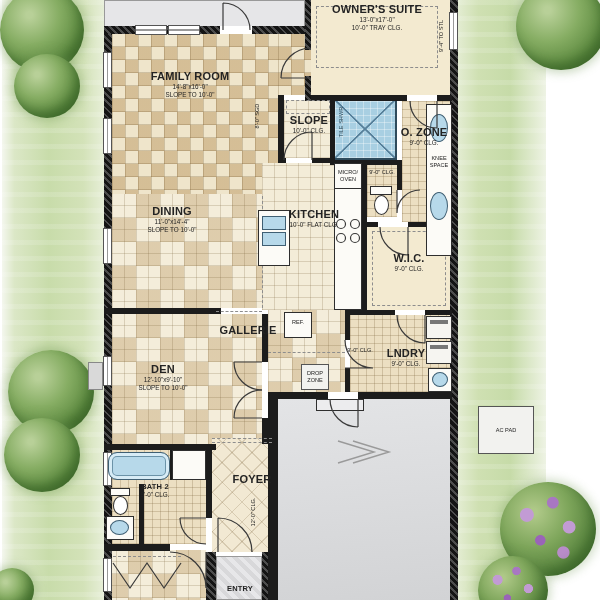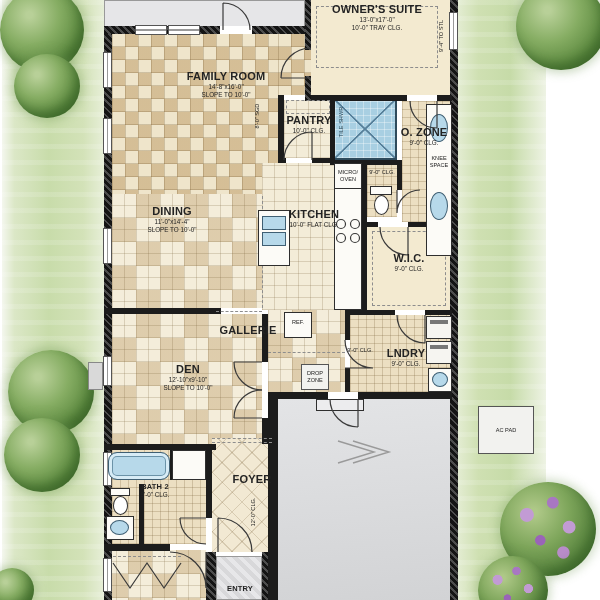--- a/index.html
+++ b/index.html
@@ -227,36 +227,36 @@
       <path d="M338,441 L374,452 L338,463"></path>
       <path d="M353,441 L389,452 L353,463"></path>
     </g>
   </svg>
 
   <div class="lbl" style="left:377px;top:17px;">
     <div class="l1">OWNER'S SUITE</div>
     <div class="l2">13'-0"x17'-0"</div>
     <div class="l2">10'-0" TRAY CLG.</div>
   </div>
-  <div class="lbl" style="left:190px;top:84px;margin-left:36px;">
+  <div class="lbl" style="left:190px;top:84px;">
     <div class="l1">FAMILY ROOM</div>
     <div class="l2">14'-8"x16'-0"</div>
     <div class="l2">SLOPE TO 10'-0"</div>
   </div>
   <div class="lbl" style="left:172px;top:219px;">
     <div class="l1">DINING</div>
     <div class="l2">11'-0"x14'-4"</div>
     <div class="l2">SLOPE TO 10'-0"</div>
   </div>
   <div class="lbl" style="left:314px;top:218px;">
     <div class="l1">KITCHEN</div>
     <div class="l2">10'-0" FLAT CLG.</div>
   </div>
   <div class="lbl" style="left:309px;top:124px;">
-    <div class="l1">PANTRY</div>
+    <div class="l1">SLOPE</div>
     <div class="l2">10'-0" CLG.</div>
   </div>
   <div class="lbl" style="left:424px;top:136px;">
     <div class="l1">O. ZONE</div>
     <div class="l2">9'-0" CLG.</div>
   </div>
   <div class="lbl t1" style="left:382px;top:172px;">
     <div>9'-0" CLG.</div>
   </div>
   <div class="lbl" style="left:409px;top:262px;">
@@ -266,21 +266,21 @@
   <div class="lbl" style="left:248px;top:331px;">
     <div class="l1">GALLERIE</div>
   </div>
   <div class="lbl" style="left:406px;top:357px;">
     <div class="l1">LNDRY</div>
     <div class="l2">9'-0" CLG.</div>
   </div>
   <div class="lbl t1" style="left:360px;top:350px;">
     <div>9'-0" CLG.</div>
   </div>
-  <div class="lbl" style="left:163px;top:377px;margin-left:25px;">
+  <div class="lbl" style="left:163px;top:377px;">
     <div class="l1">DEN</div>
     <div class="l2">12'-10"x9'-10"</div>
     <div class="l2">SLOPE TO 10'-0"</div>
   </div>
   <div class="lbl" style="left:155px;top:490px;">
     <div class="l1" style="font-size:7.5px;">BATH 2</div>
     <div class="l2">9'-0" CLG.</div>
   </div>
   <div class="lbl" style="left:240px;top:480px;margin-left:12px;">
     <div class="l1">FOYER</div>

